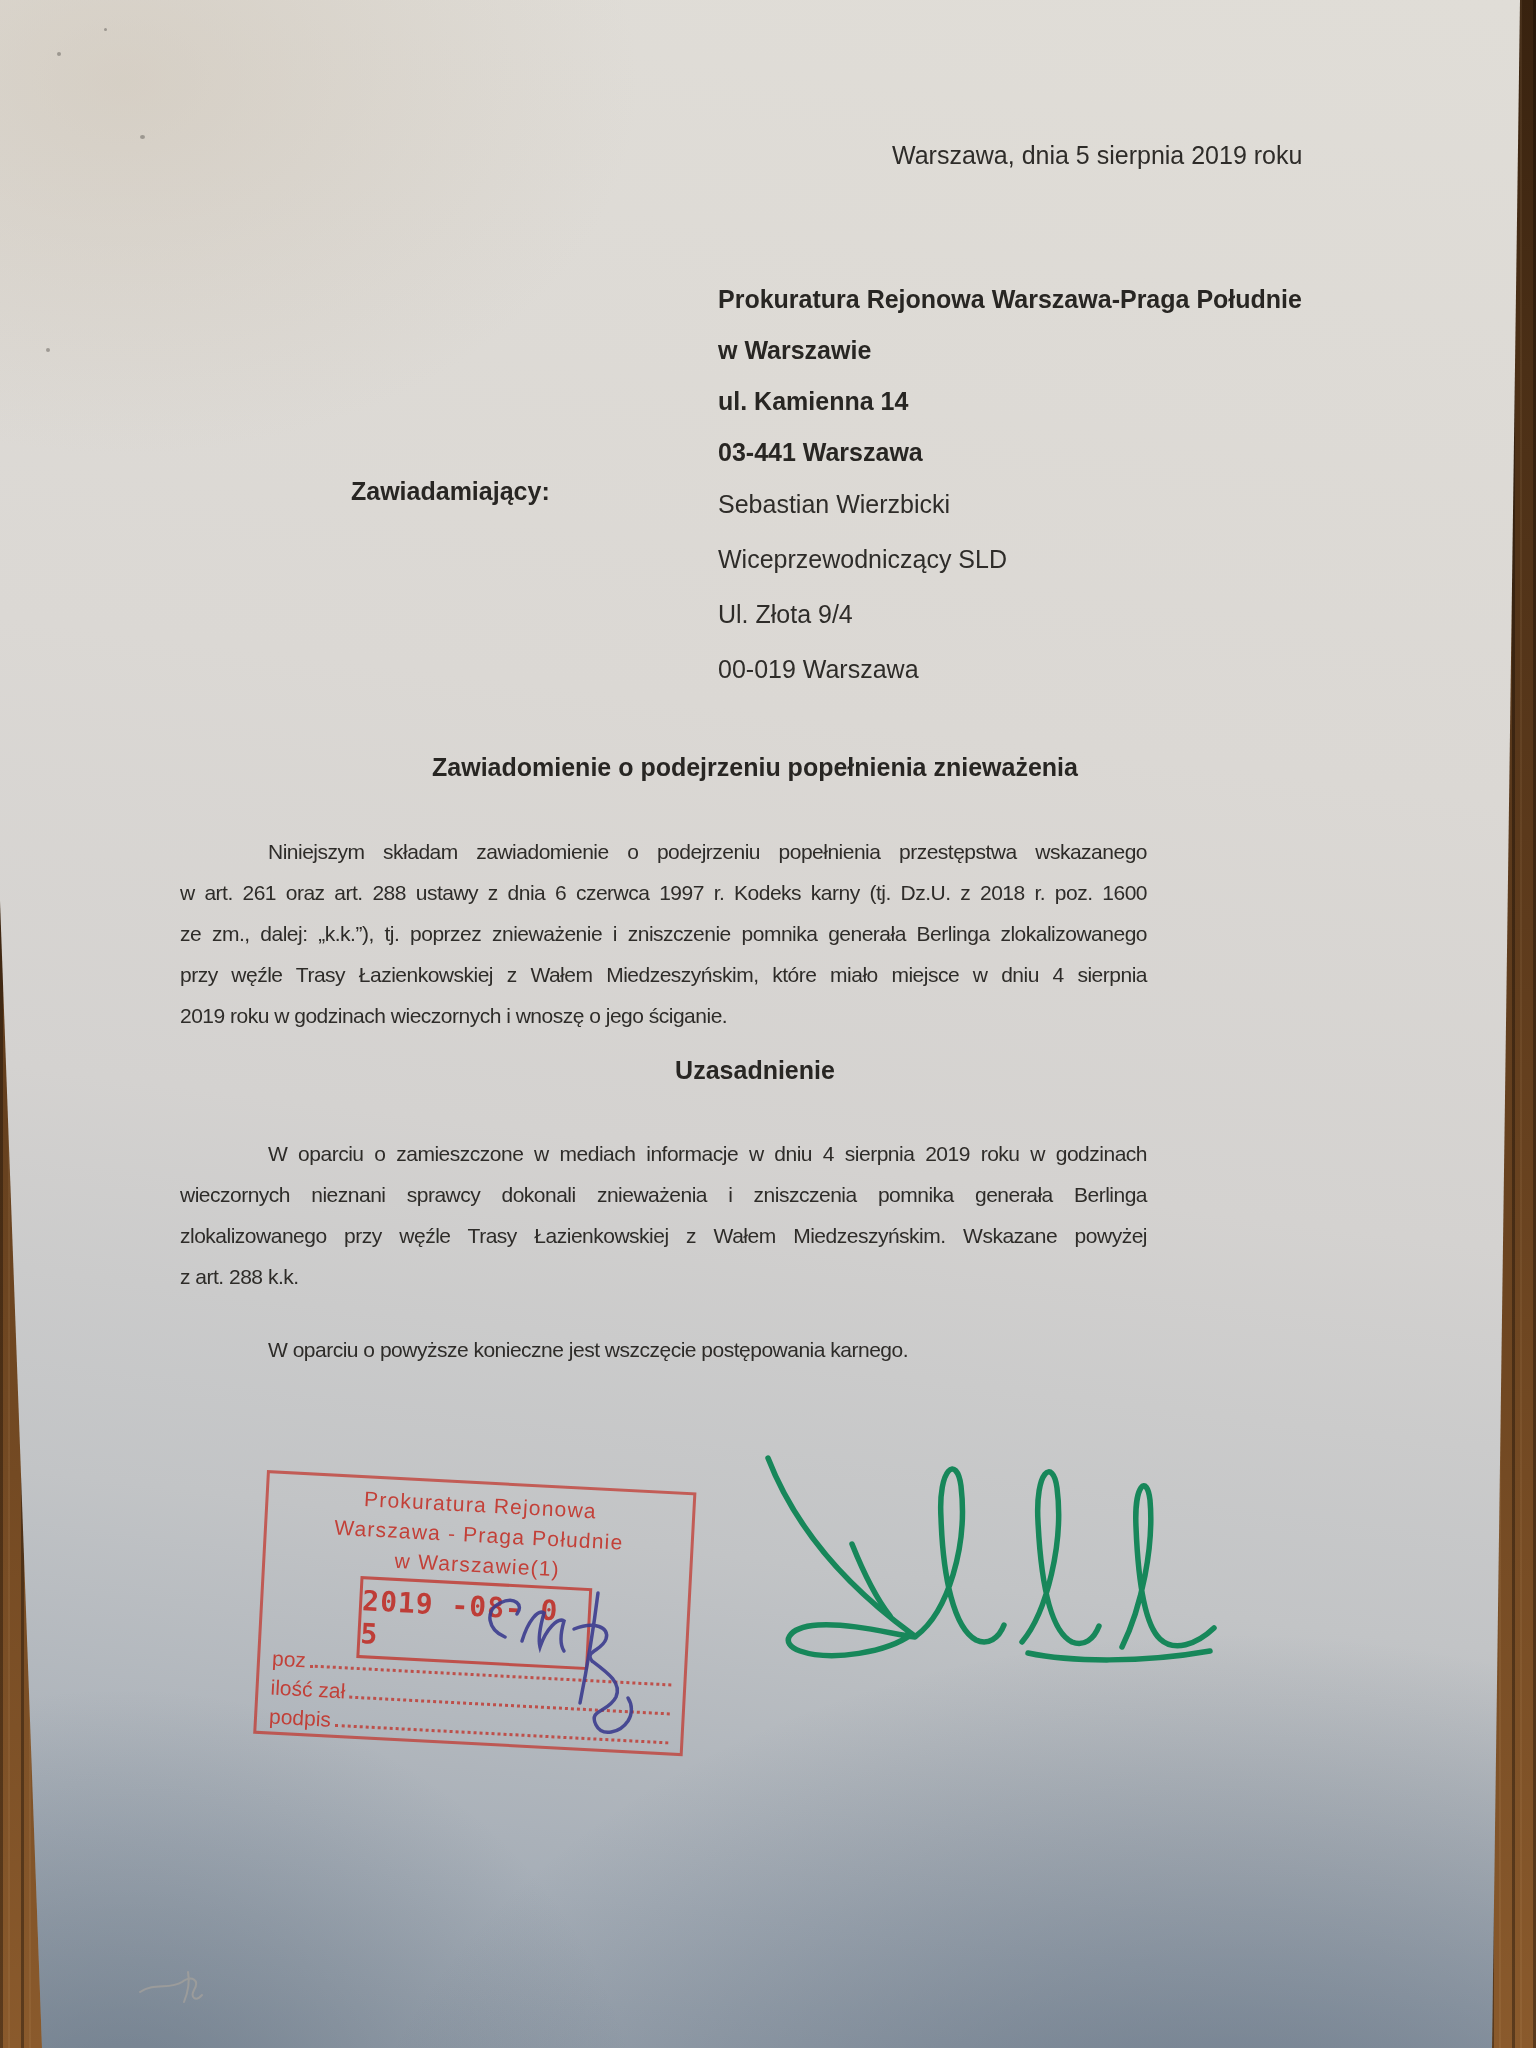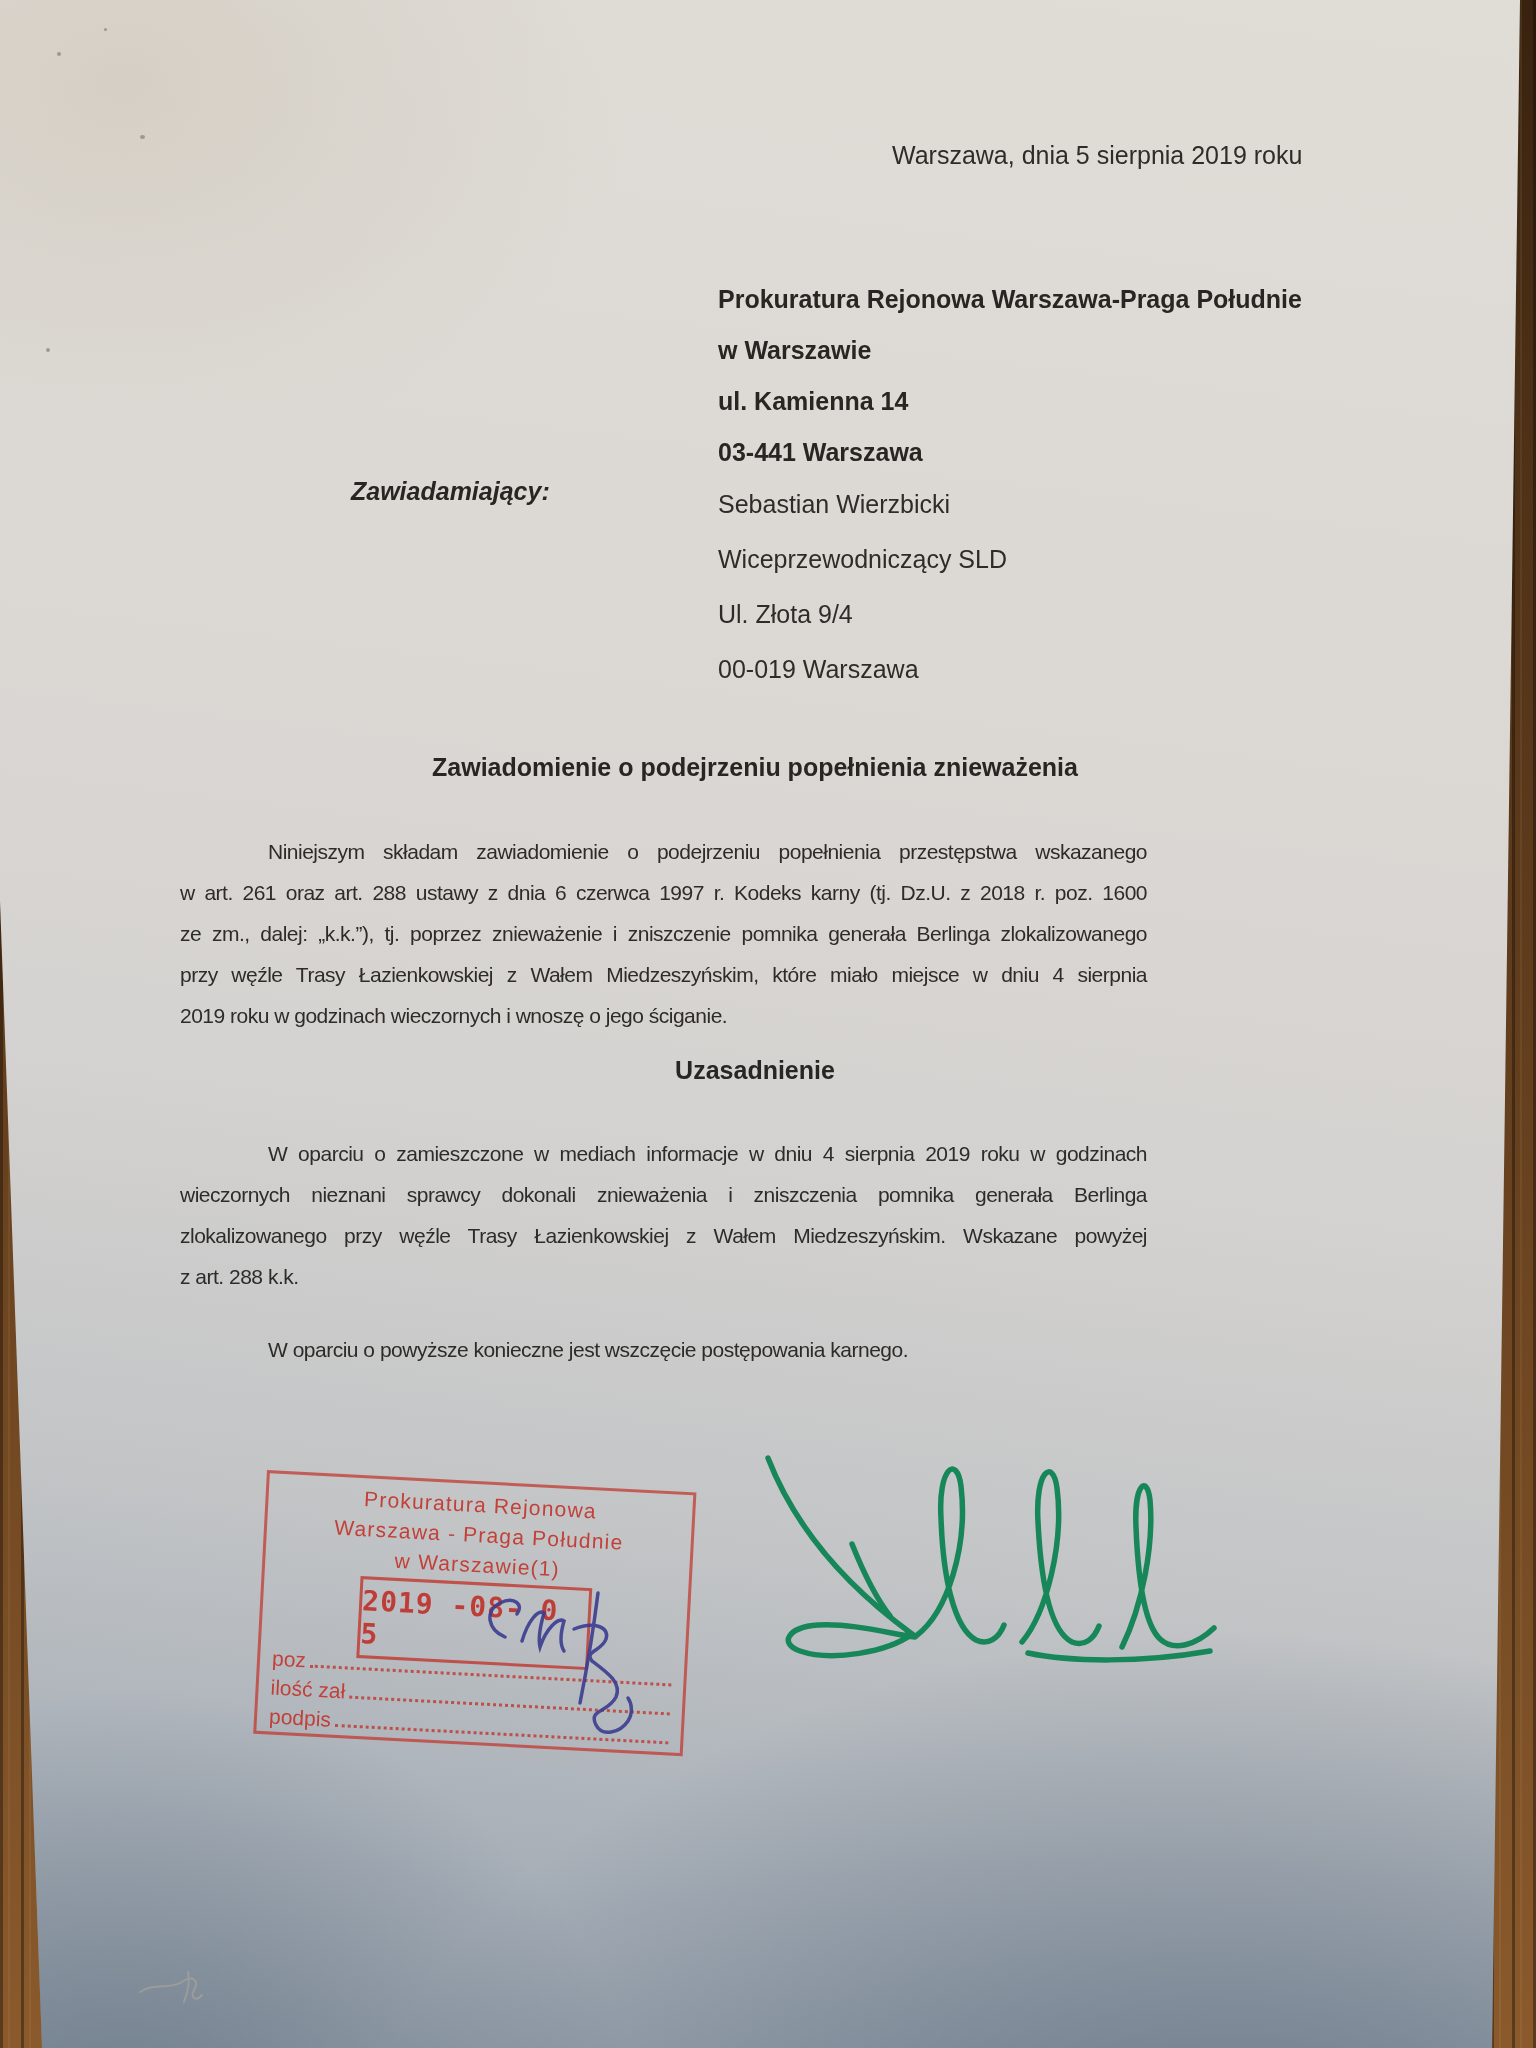--- a/index.html
+++ b/index.html
@@ -16,21 +16,21 @@
     clip-path:polygon(-33px 0px,1520px 0px,1492px 2048px,42px 2048px);
     background:
       radial-gradient(95% 52% at 80% 112%, rgba(57,76,98,.60), rgba(57,76,98,0) 62%),
       radial-gradient(55% 38% at 8% 106%, rgba(66,84,103,.50), rgba(66,84,103,0) 62%),
       radial-gradient(48% 26% at 8% 4%, rgba(203,192,176,.45), rgba(203,192,176,0) 70%),
       linear-gradient(187deg,#e0ddd7 0%,#dbd8d4 36%,#d4d2d0 56%,#c2c4c6 74%,#a6aeb7 90%,#97a1ac 100%);
   }
   .txt{position:absolute;color:#2e2c29;}
   .date{left:892px;top:141px;font-size:25px;}
   .addr{left:718px;top:274px;font-weight:bold;font-size:25px;line-height:51px;color:#282623;}
-  .notifier-label{left:351px;top:477px;font-weight:bold;font-size:25px;color:#282623;font-style:italic;}
+  .notifier-label{left:351px;top:477px;font-weight:bold;font-size:25px;color:#282623;}
   .sender{left:718px;top:477px;font-size:25px;line-height:55px;}
   .heading{left:180px;top:753px;width:1150px;text-align:center;font-weight:bold;font-size:25px;color:#282623;}
   .heading2{top:1056px;}
   .para{left:180px;width:967px;font-size:21px;line-height:41px;letter-spacing:-0.5px;}
   .p1{top:831px;}
   .p2{top:1133px;}
   .jline{text-align:justify;text-align-last:justify;}
   .lastline{text-align:center;text-align-last:left;}
   .findent{text-indent:88px;}
   .closing{left:180px;top:1338px;width:967px;font-size:21px;letter-spacing:-0.5px;text-indent:88px;}

